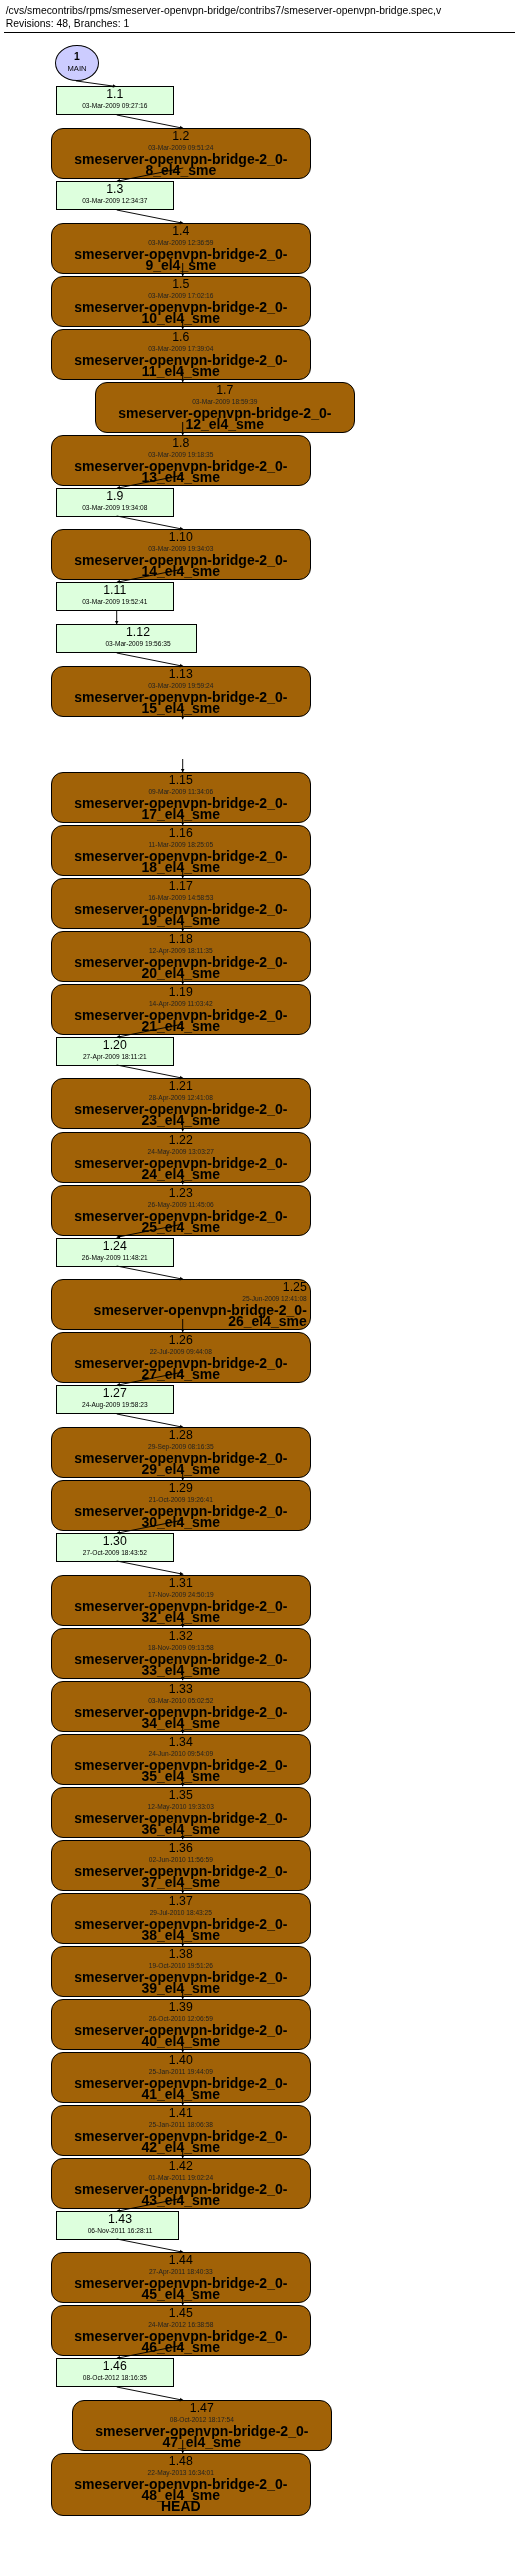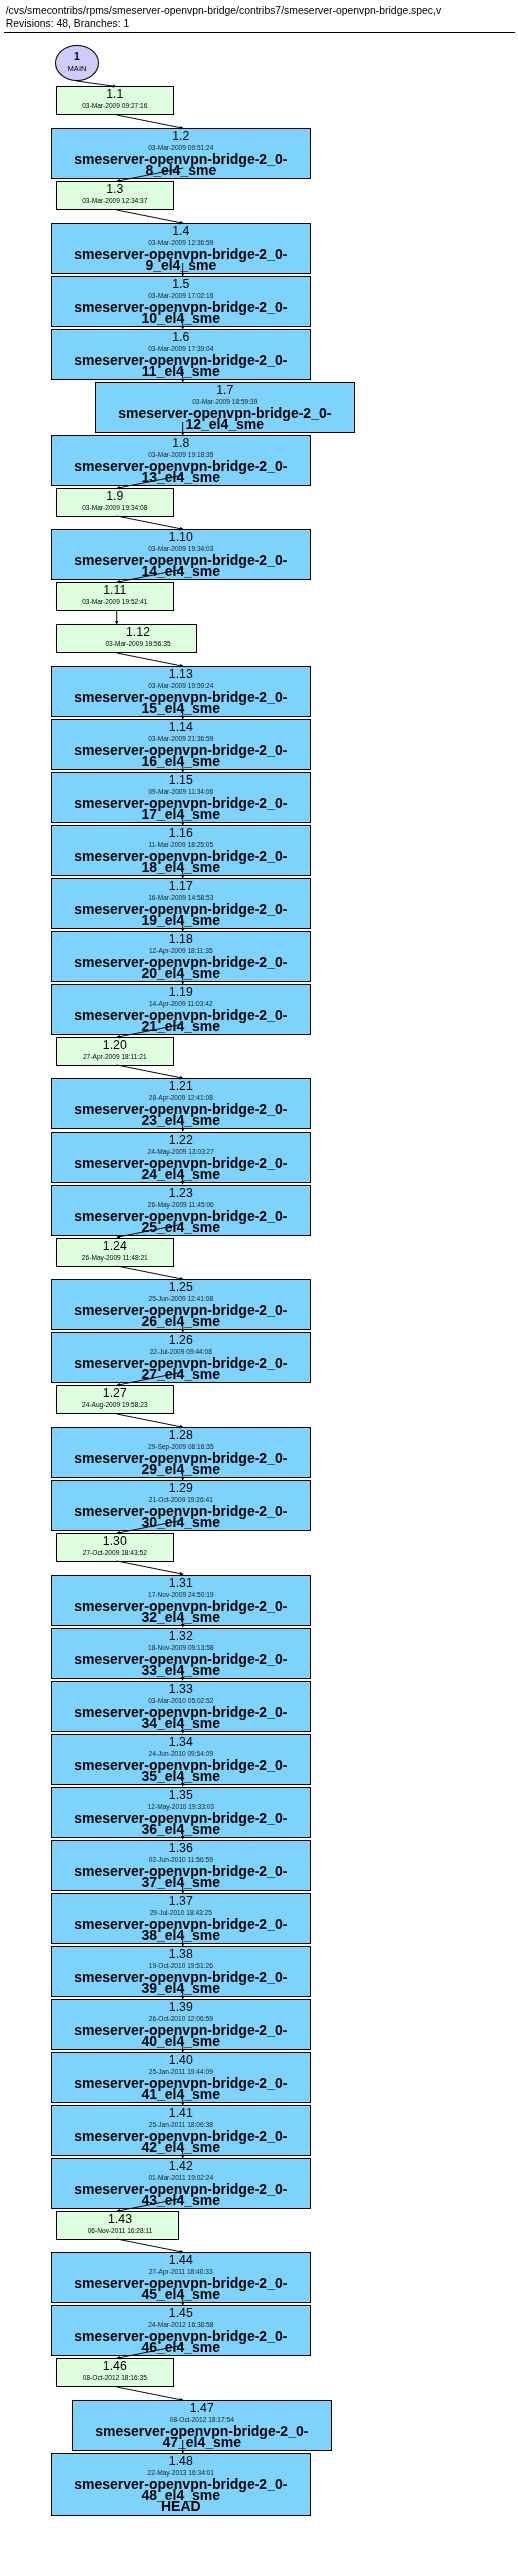--- a/index.html
+++ b/index.html
@@ -44,23 +44,24 @@
   align-items: center;
   justify-content: center;
   font-size: 7.6px;
 }
 .main-node .num {
   font-size: 10.4px;
   font-weight: bold;
 }
 .rev-node {
   width: 252px;
-  background: #7dd3fc;
+  background: #a16207;
   font-size: 8.5px;
   padding: 1.9px 2.8px 1.9px 2.8px;
+  border-radius: 12px;
 }
 .rev-node .rev {
   font-size: 12.3px;
   font-weight: normal;
 }
 .rev-node .date {
   font-size: 6.6px;
   color: #222;
 }
 .rev-node .tag {
@@ -152,25 +153,20 @@
     </div>
     <div class="node small-node" style="left: 56px; top: 585px; padding-left: 26px;">
       <div class="rev">1.12</div>
       <div class="date">03-Mar-2009 19:56:35</div>
     </div>
     <div class="node rev-node" style="left: 51px; top: 627px;">
       <div class="rev">1.13</div>
       <div class="date">03-Mar-2009 19:59:24</div>
       <div class="tag">smeserver-openvpn-bridge-2_0-15_el4_sme</div>
     </div>
-    <div class="node rev-node" style="left: 51px; top: 680px;">
-      <div class="rev">1.14</div>
-      <div class="date">03-Mar-2009 21:36:59</div>
-      <div class="tag">smeserver-openvpn-bridge-2_0-16_el4_sme</div>
-    </div>
     <div class="node rev-node" style="left: 51px; top: 733px;">
       <div class="rev">1.15</div>
       <div class="date">09-Mar-2009 11:34:06</div>
       <div class="tag">smeserver-openvpn-bridge-2_0-17_el4_sme</div>
     </div>
     <div class="node rev-node" style="left: 51px; top: 786px;">
       <div class="rev">1.16</div>
       <div class="date">11-Mar-2009 18:25:05</div>
       <div class="tag">smeserver-openvpn-bridge-2_0-18_el4_sme</div>
     </div>
@@ -205,21 +201,21 @@
     </div>
     <div class="node rev-node" style="left: 51px; top: 1146px;">
       <div class="rev">1.23</div>
       <div class="date">26-May-2009 11:45:06</div>
       <div class="tag">smeserver-openvpn-bridge-2_0-25_el4_sme</div>
     </div>
     <div class="node small-node" style="left: 56px; top: 1199px;">
       <div class="rev">1.24</div>
       <div class="date">26-May-2009 11:48:21</div>
     </div>
-    <div class="node rev-node" style="left: 51px; top: 1240px;">
+    <div class="node rev-node" style="left: 51px; top: 1240px; text-align: right;">
       <div class="rev">1.25</div>
       <div class="date">25-Jun-2009 12:41:08</div>
       <div class="tag">smeserver-openvpn-bridge-2_0-26_el4_sme</div>
     </div>
     <div class="node rev-node" style="left: 51px; top: 1293px;">
       <div class="rev">1.26</div>
       <div class="date">22-Jul-2009 09:44:08</div>
       <div class="tag">smeserver-openvpn-bridge-2_0-27_el4_sme</div>
     </div>
     <div class="node small-node" style="left: 56px; top: 1346px;">

